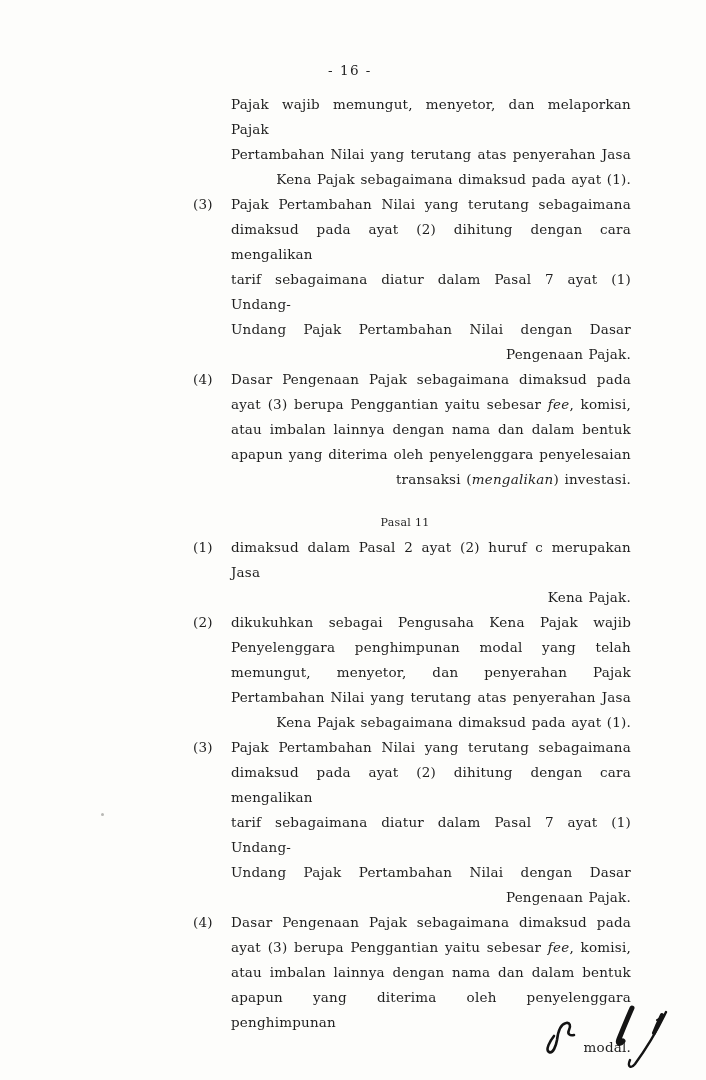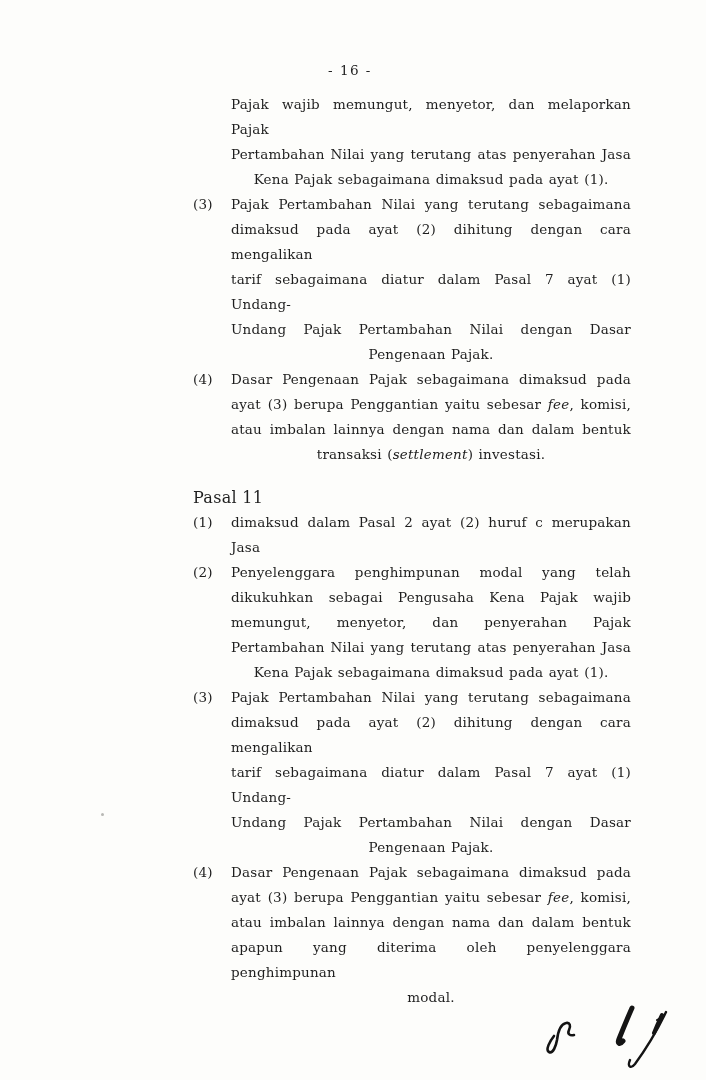--- a/index.html
+++ b/index.html
@@ -36,32 +36,32 @@
     font-size: 13.5px;
     line-height: 25px;
     letter-spacing: 0.2px;
   }
   .body { flex: 1 1 auto; min-width: 0; }
   .line {
     font-size: 13.5px;
     line-height: 25px;
     letter-spacing: 0.2px;
     word-spacing: 1px;
-    text-align: center;
+    text-align: right;
     white-space: normal;
   }
   .line.j {
     text-align: justify;
     text-align-last: justify;
   }
   .heading {
-    font-size: 16px;
+    font-size: 11px;
     line-height: 25px;
     letter-spacing: 0.3px;
-    text-align: left;
+    text-align: center;
     padding-right: 14px;
     margin-top: 18px;
   }
   .signature {
     position: absolute;
     left: 520px;
     top: 998px;
     width: 176px;
     height: 82px;
   }
@@ -100,35 +100,37 @@
           <div class="line j">Undang Pajak Pertambahan Nilai dengan Dasar</div>
           <div class="line">Pengenaan Pajak.</div>
         </div>
       </div>
       <div class="item">
         <div class="num">(4)</div>
         <div class="body">
           <div class="line j">Dasar Pengenaan Pajak sebagaimana dimaksud pada</div>
           <div class="line j">ayat (3) berupa Penggantian yaitu sebesar <i>fee</i>, komisi,</div>
           <div class="line j">atau imbalan lainnya dengan nama dan dalam bentuk</div>
-          <div class="line">transaksi (<i>settlement</i>) investasi.</div>
+          <div class="line j">apapun yang diterima oleh penyelenggara penyelesaian</div>
+          <div class="line">transaksi (<i>mengalikan</i>) investasi.</div>
         </div>
       </div>
       <div class="heading">Pasal 11</div>
       <div class="item">
         <div class="num">(1)</div>
         <div class="body">
           <div class="line j">dimaksud dalam Pasal 2 ayat (2) huruf c merupakan Jasa</div>
+          <div class="line">Kena Pajak.</div>
         </div>
       </div>
       <div class="item">
         <div class="num">(2)</div>
         <div class="body">
+          <div class="line j">dikukuhkan sebagai Pengusaha Kena Pajak wajib</div>
           <div class="line j">Penyelenggara penghimpunan modal yang telah</div>
-          <div class="line j">dikukuhkan sebagai Pengusaha Kena Pajak wajib</div>
           <div class="line j">memungut, menyetor, dan penyerahan Pajak</div>
           <div class="line j">Pertambahan Nilai yang terutang atas penyerahan Jasa</div>
           <div class="line">Kena Pajak sebagaimana dimaksud pada ayat (1).</div>
         </div>
       </div>
       <div class="item">
         <div class="num">(3)</div>
         <div class="body">
           <div class="line j">Pajak Pertambahan Nilai yang terutang sebagaimana</div>
           <div class="line j">dimaksud pada ayat (2) dihitung dengan cara mengalikan</div>

